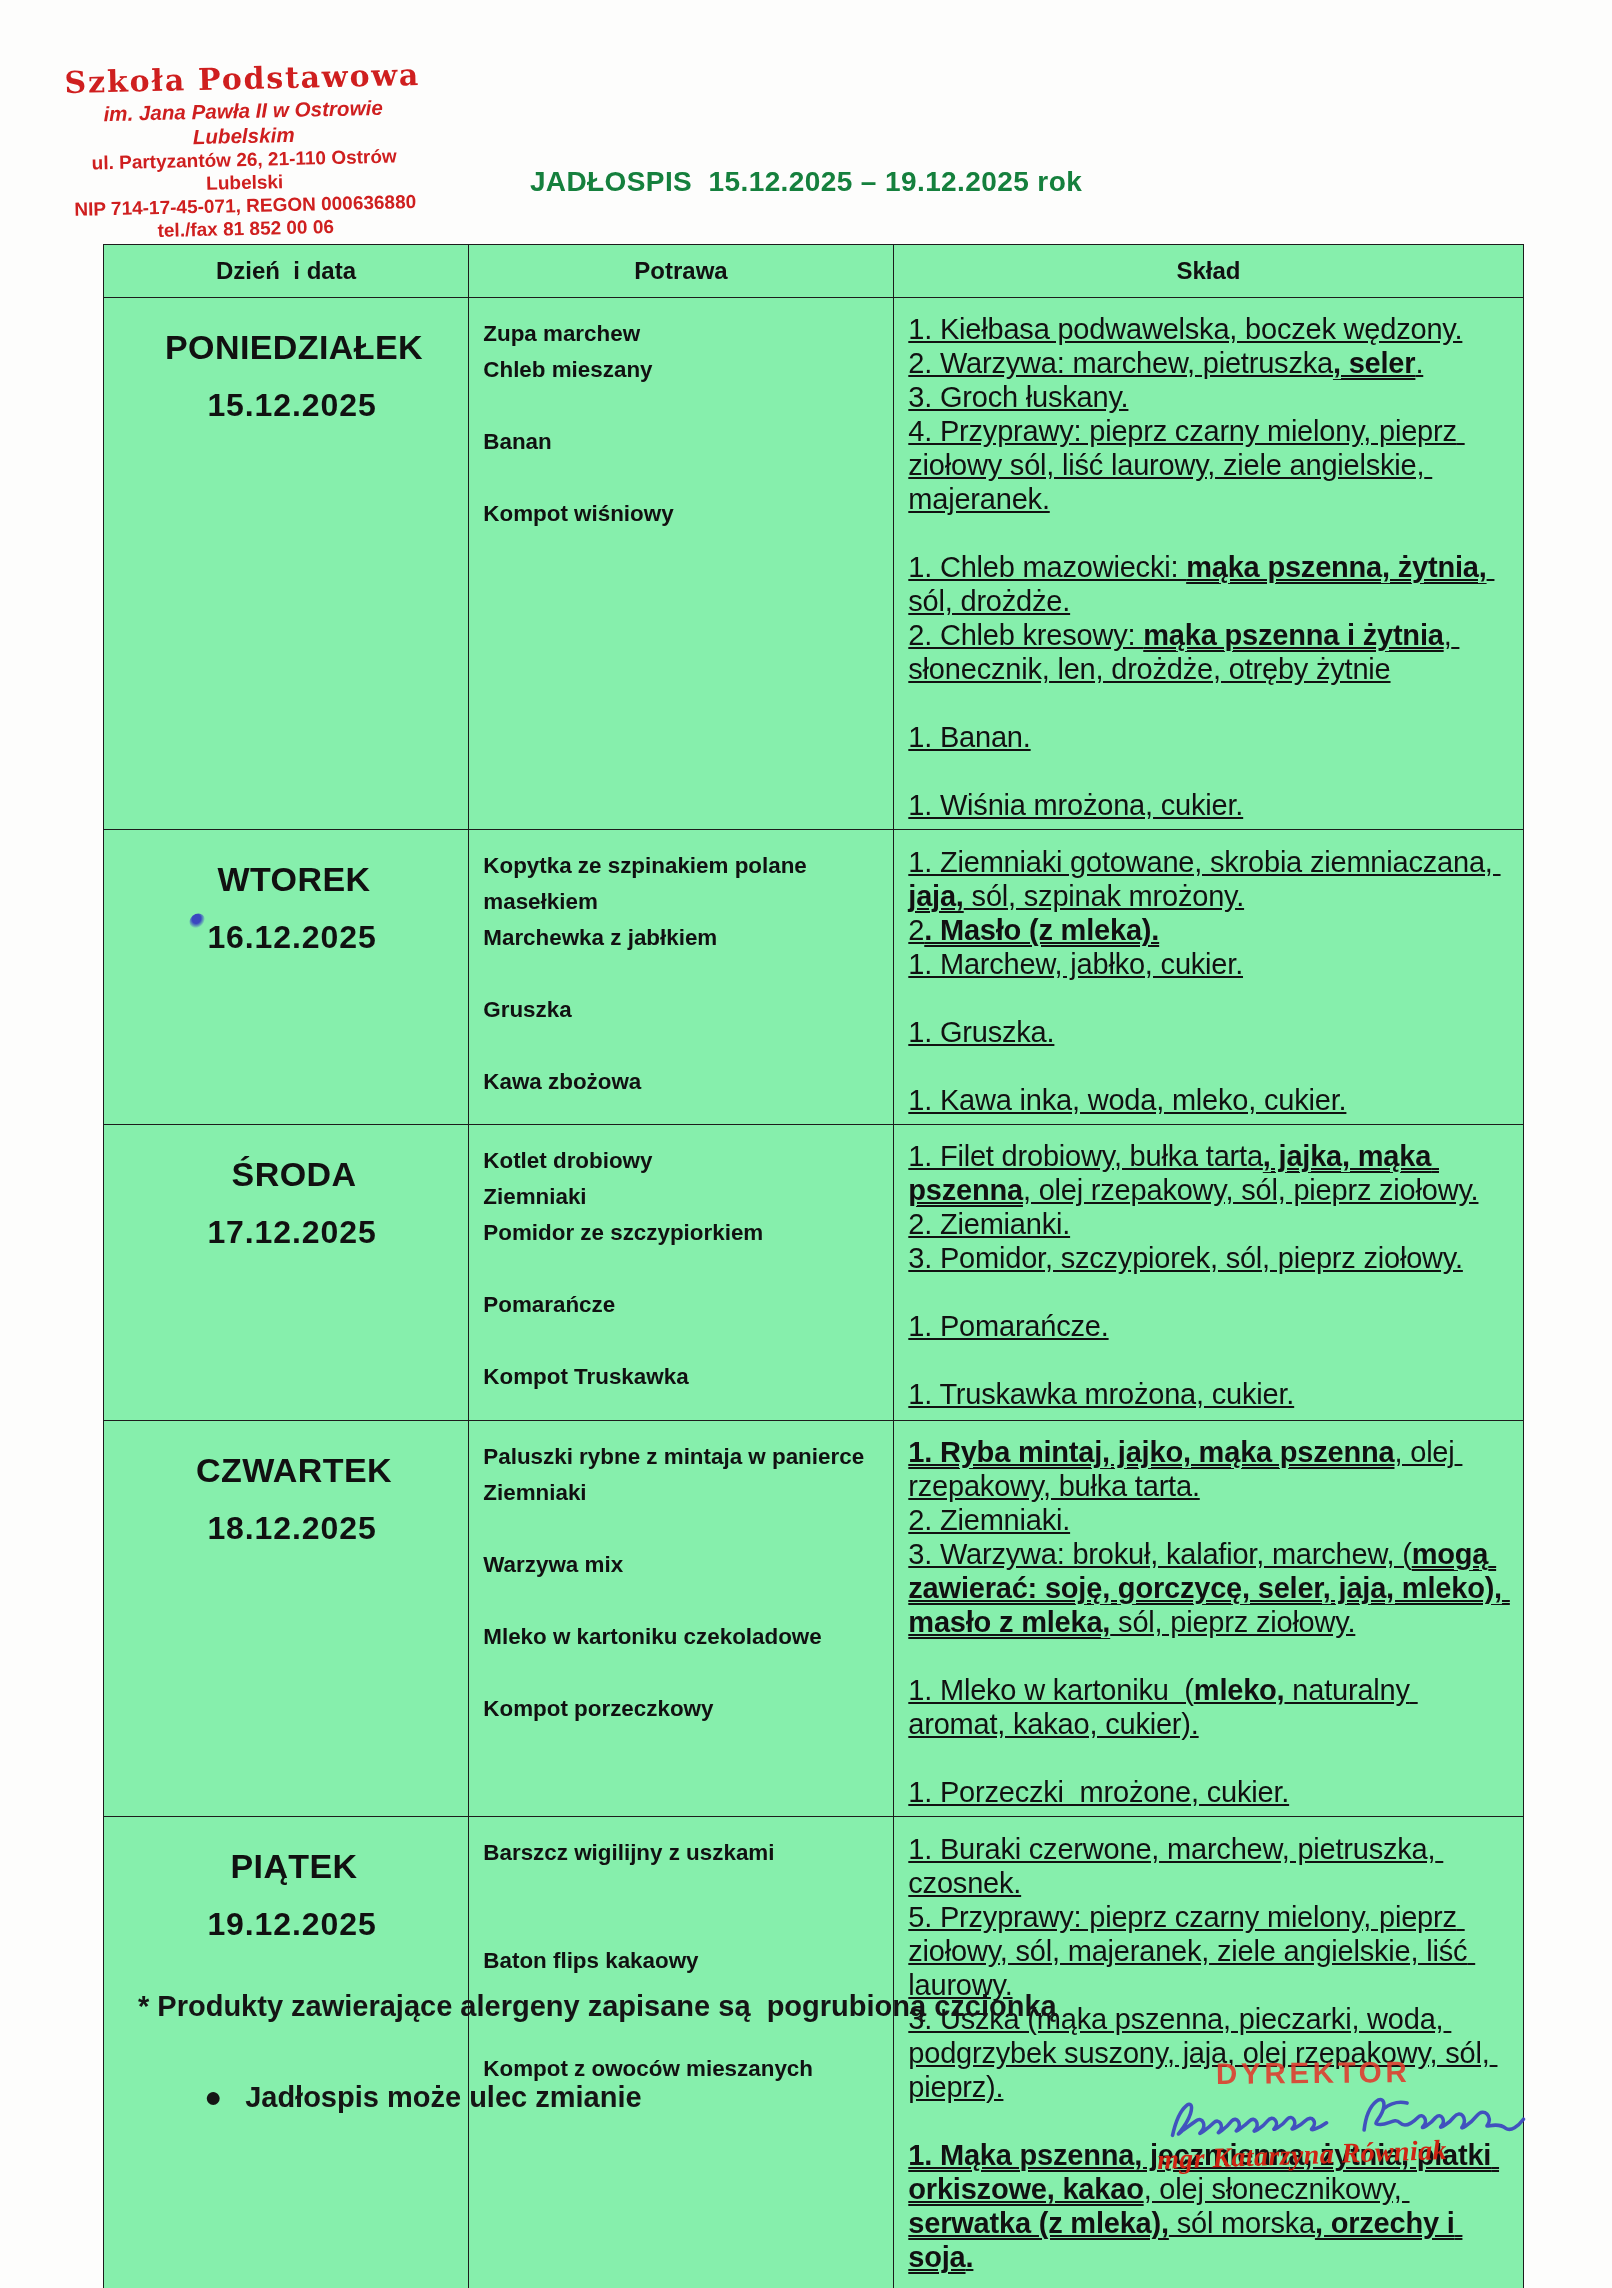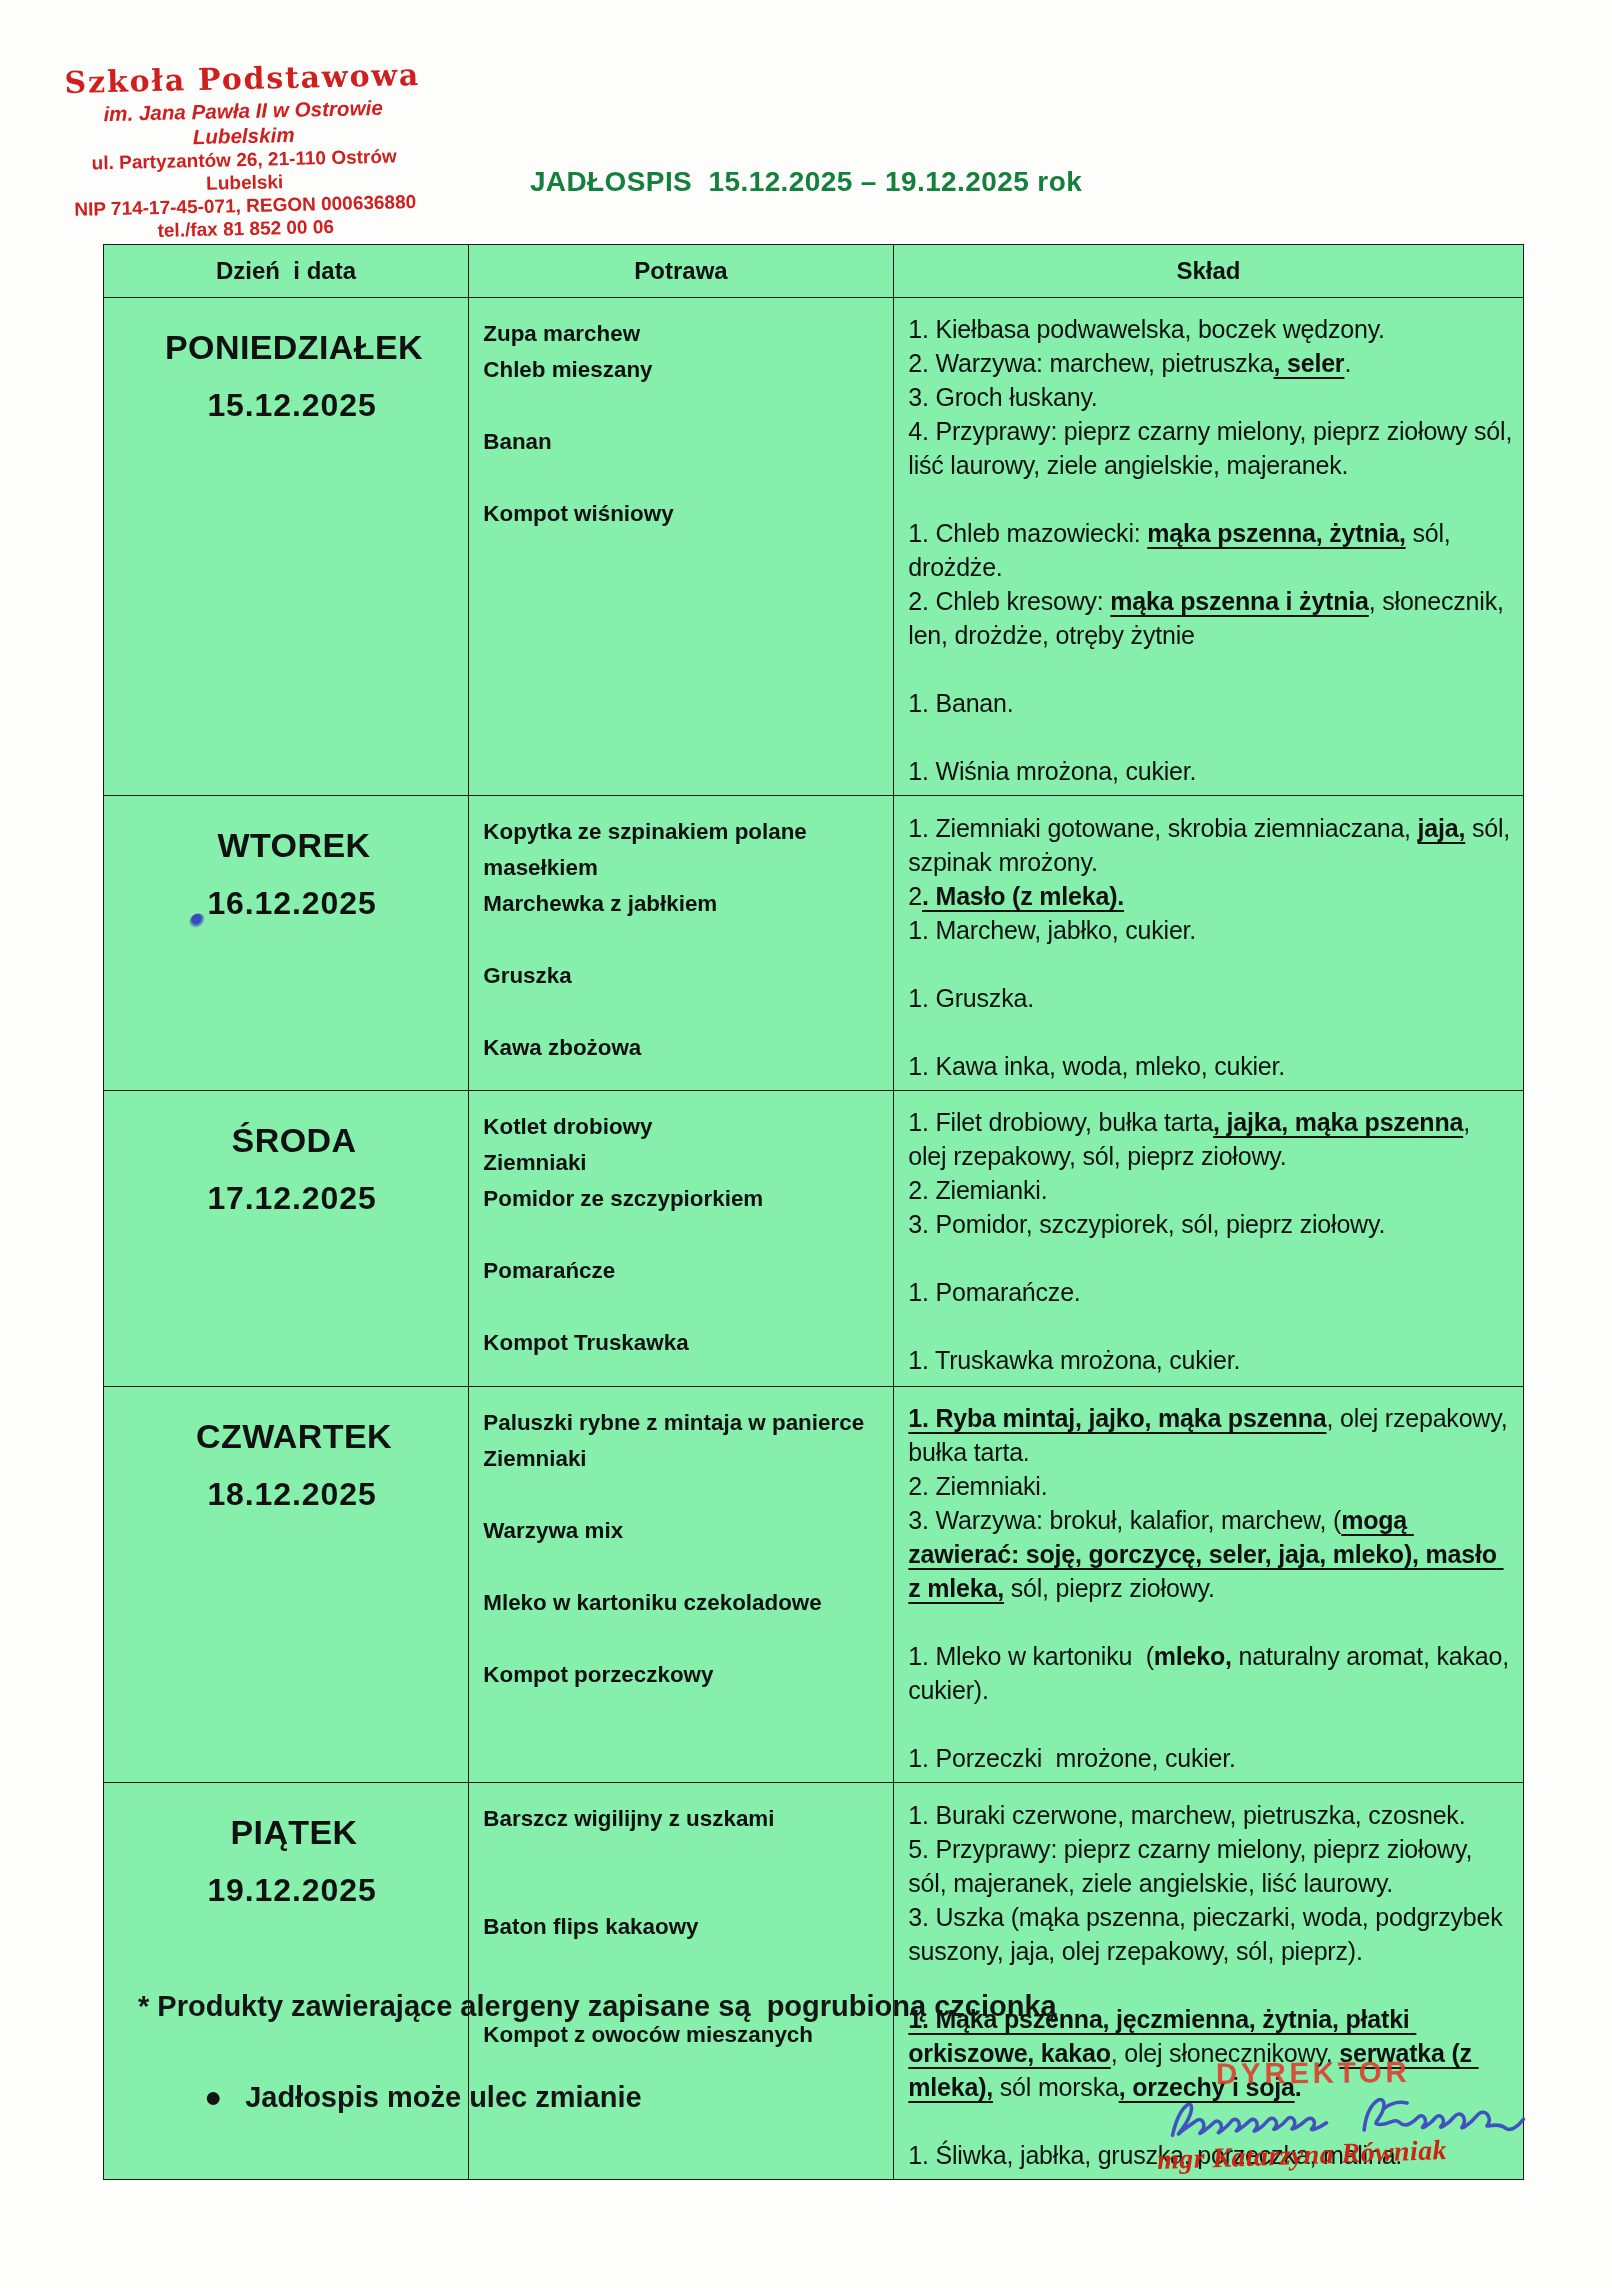--- a/index.html
+++ b/index.html
@@ -25,21 +25,21 @@
 
   td.cday{text-align:center;padding-top:30px;}
   .day-name{font-size:34px;font-weight:bold;letter-spacing:0.4px;padding-left:16px;}
   .day-date{font-size:32px;font-weight:bold;margin-top:19.7px;letter-spacing:0.9px;margin-left:12px;}
 
   td.cdish{padding:18px 12.5px 9px 14.3px;}
   .dline{font-size:22.4px;font-weight:bold;line-height:36px;white-space:pre-line;}
   .dline.blank{height:36px;}
 
   td.cskl{padding:14.3px 10.7px 7.2px 14.3px;}
-  .spar{font-size:25px;line-height:34px;white-space:pre-wrap;letter-spacing:-0.2px;}
+  .spar{font-size:29px;line-height:34px;white-space:pre-wrap;letter-spacing:-0.2px;text-decoration:underline;}
   .spar.blank{height:34px;}
   .sbu{font-weight:bold;text-decoration:underline;text-decoration-thickness:2.2px;text-underline-offset:4.5px;}
   .sb{font-weight:bold;}
 
   
   .note-star{position:absolute;left:138px;top:1990px;font-size:29px;font-weight:bold;color:#151515;white-space:pre;}
   .note-bullet{position:absolute;left:204px;top:2044px;font-size:29px;font-weight:bold;color:#151515;margin-top:36px;}
   .note-bullet .dot{display:inline-block;margin-right:23px;font-size:30px;}
 
   

